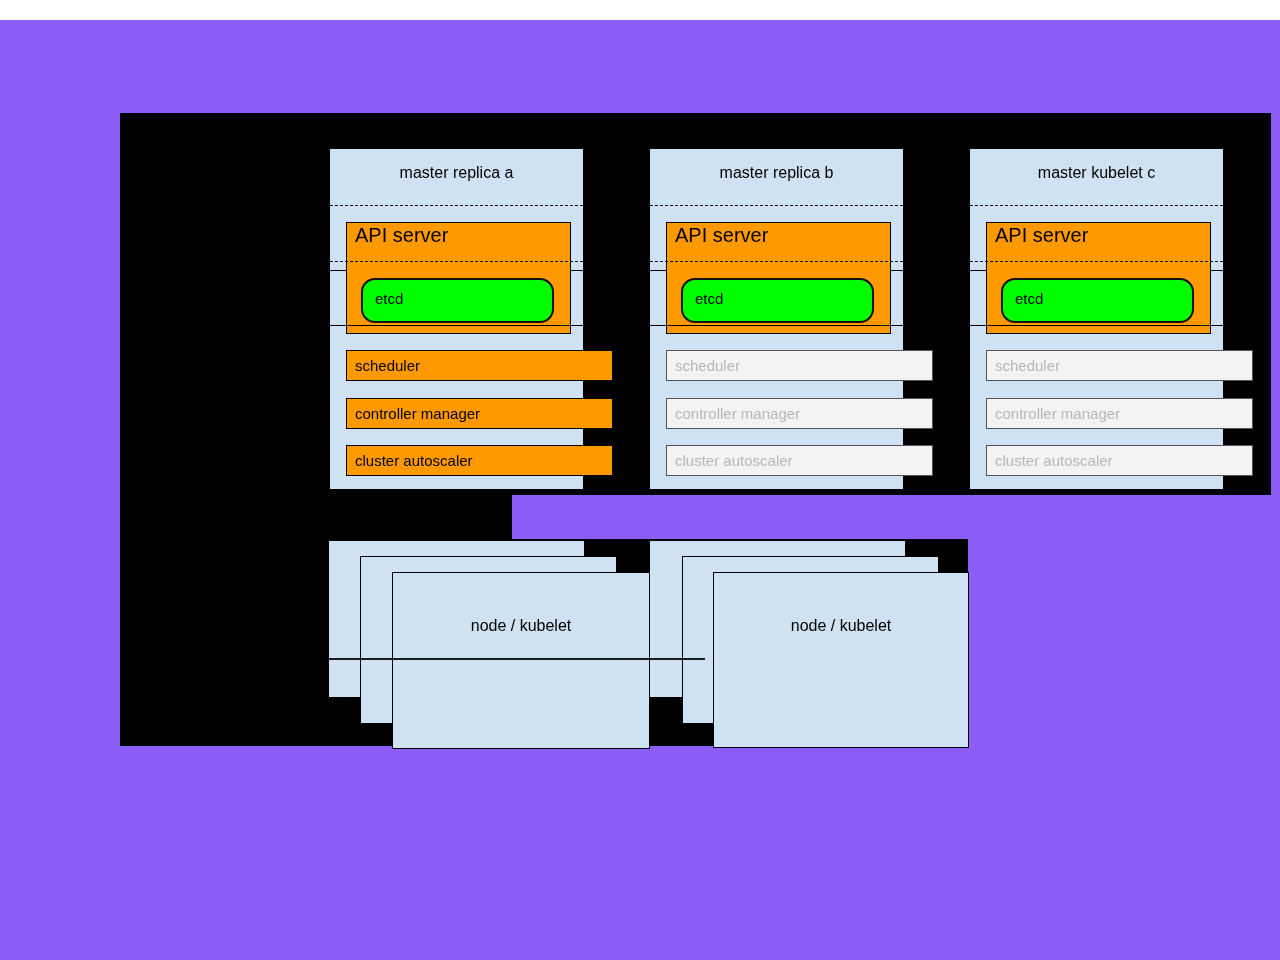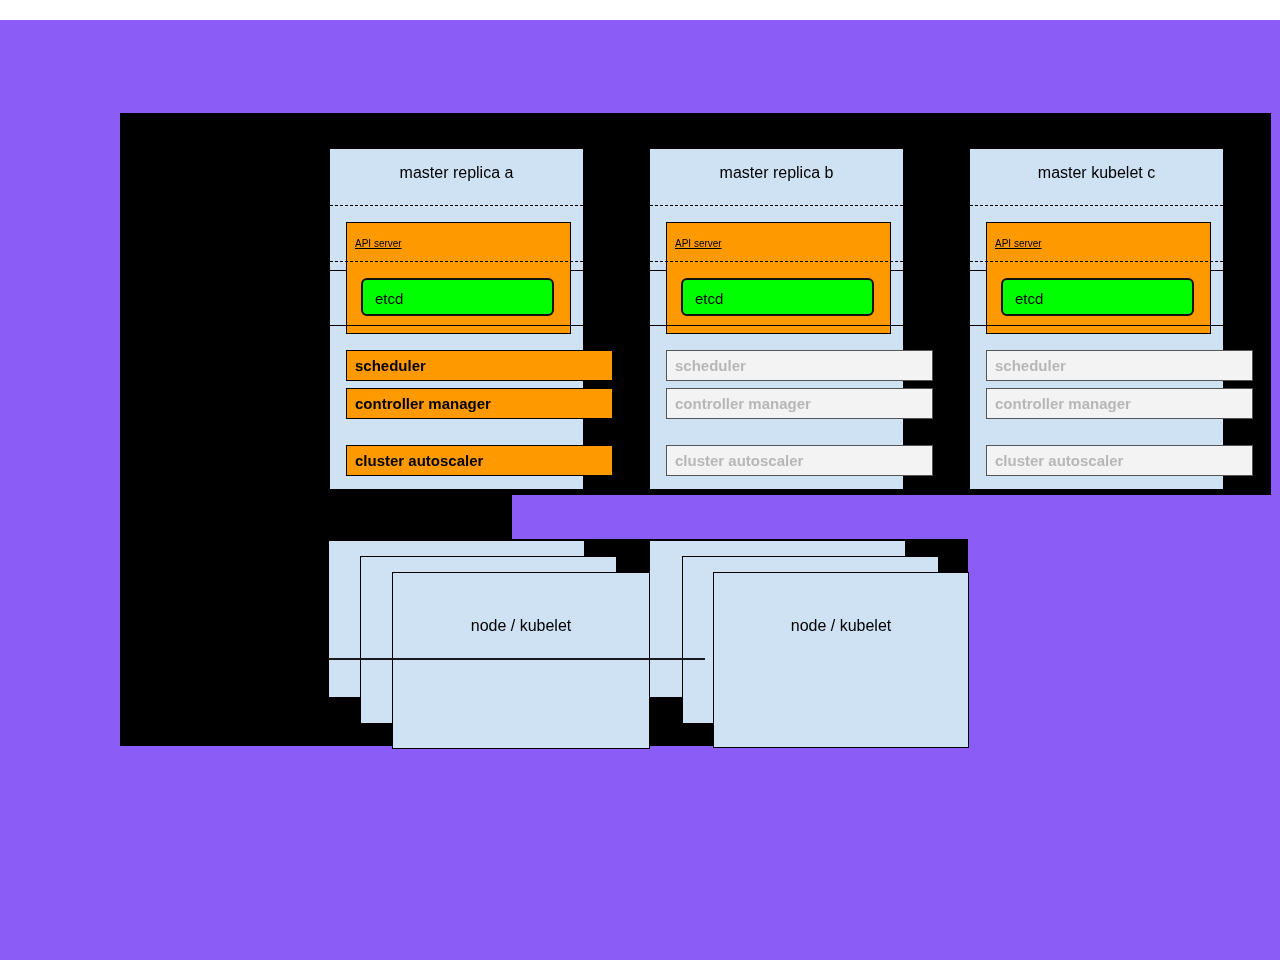--- a/index.html
+++ b/index.html
@@ -17,28 +17,28 @@
   .m-title{position:absolute;top:15px;left:0;width:100%;text-align:center;
            font-size:16px;color:#000;z-index:4;}
   .dash{position:absolute;left:0;width:100%;border-top:1px dashed #000;z-index:8;}
   .dash.d1{top:56px;}
   .dash.d2{top:112px;}
   .solid{position:absolute;left:0;width:100%;border-top:1px solid #000;}
   .solid.s1{top:121px;z-index:2;}   
   .solid.s2{top:176px;z-index:8;}   
   .apibox{position:absolute;left:16px;top:73px;width:225px;height:112px;box-sizing:border-box;
           background:#ff9900;border:1px solid #000;z-index:5;}
-  .apibox .lbl{position:absolute;left:8px;top:15px;font-size:10px;color:#000;text-decoration:underline;}
-  .etcd{position:absolute;left:31px;top:129px;width:193px;height:38px;box-sizing:border-box;
-        background:#00ff00;border:2px solid #111;border-radius:6px;z-index:9;}
+  .apibox .lbl{position:absolute;left:8px;top:1px;font-size:20px;color:#000;}
+  .etcd{position:absolute;left:31px;top:129px;width:193px;height:45px;box-sizing:border-box;
+        background:#00ff00;border:2px solid #111;border-radius:14px;z-index:9;}
   .etcd .lbl{position:absolute;left:12px;top:10px;font-size:15px;color:#000;}
   .comp{position:absolute;left:16px;width:267px;height:31px;box-sizing:border-box;
-        background:#ff9900;border:1px solid #000;z-index:5;font-weight:bold;}
+        background:#ff9900;border:1px solid #000;z-index:5;}
   .comp .lbl{position:absolute;left:8px;top:6px;font-size:15px;color:#000;}
-  .comp.row1{top:201px;} .comp.row2{top:239px;} .comp.row3{top:296px;text-align:right;}
+  .comp.row1{top:201px;} .comp.row2{top:249px;} .comp.row3{top:296px;text-align:right;}
   .comp.off{background:#f3f3f3;border:1px solid #545454;}
   .comp.off .lbl{color:#b7b7b7;}
 
   
   .nodebox{position:absolute;background:#cfe2f3;border:1px solid #000;box-sizing:border-box;padding-left:25px;}
   #s1-back{left:328px;top:520px;width:257px;height:158px;z-index:4;}
   #s1-mid {left:360px;top:536px;width:257px;height:168px;z-index:5;}
   #s1-front{left:392px;top:552px;width:258px;height:177px;z-index:6;}
   #s2-back{left:649px;top:520px;width:257px;height:158px;z-index:4;}
   #s2-mid {left:682px;top:536px;width:257px;height:168px;z-index:5;}

